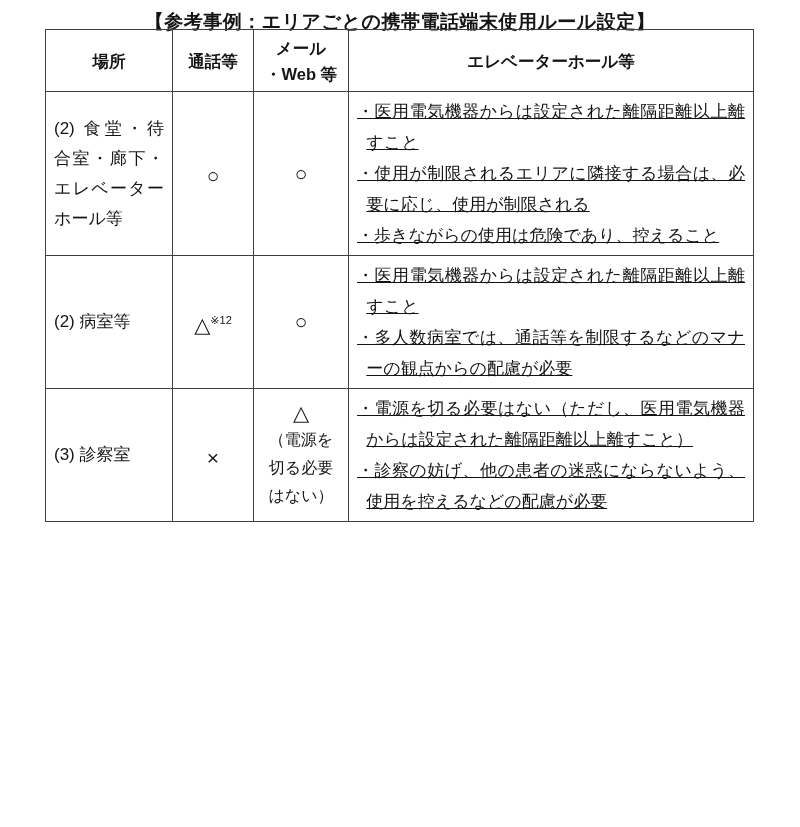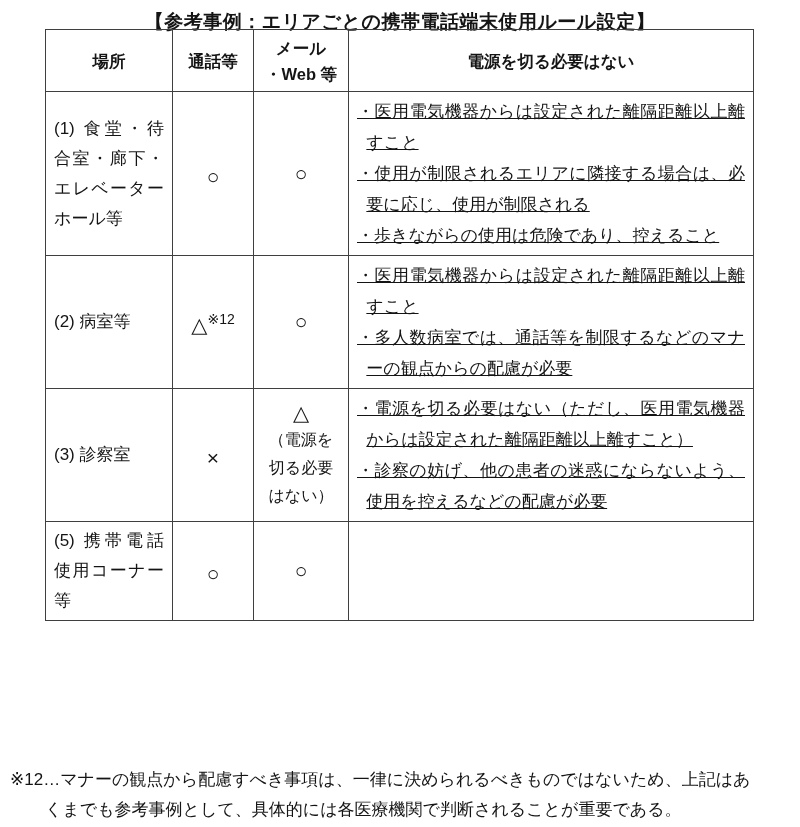--- a/index.html
+++ b/index.html
@@ -42,21 +42,21 @@
     font-size:17px; line-height:30px;
     text-align:justify;
     padding:8px 10px;
   }
   td.sym-cell {
     text-align:center;
     font-size:21px;
     line-height:26px;
   }
   td.sym-cell sup {
-    font-size:14px;
+    font-size:11px;
     vertical-align:super;
     letter-spacing:0;
   }
   .sym-note {
     font-size:16px; line-height:28px;
     white-space:pre-line;
     text-align:center;
     margin-top:0;
   }
   .sym-note:empty { display:none; }
@@ -89,25 +89,25 @@
         <col class="c-mail">
         <col class="c-notes">
     </colgroup>
 
     <tbody>
         <tr style="height:62px;">
       <th class="hdr">場所</th>
       <th class="hdr">通話等</th>
       <th class="hdr pre">メール
 ・Web 等</th>
-      <th class="hdr">電源を切る必要はない</th>
+      <th class="hdr">エレベーターホール等</th>
     </tr>
 
     <tr style="height:156px;">
-      <td class="place-cell">(1) 食堂・待合室・廊下・エレベーターホール等</td>
+      <td class="place-cell">(2) 食堂・待合室・廊下・エレベーターホール等</td>
       <td class="sym-cell"><span>○</span><sup></sup></td>
       <td class="sym-cell"><span>○</span></td>
       <td class="notes-cell">
         <p>・医用電気機器からは設定された離隔距離以上離すこと</p>
         <p>・使用が制限されるエリアに隣接する場合は、必要に応じ、使用が制限される</p>
         <p>・歩きながらの使用は危険であり、控えること</p>
       </td>
     </tr>
 
     <tr style="height:125px;">
@@ -126,27 +126,17 @@
       <td class="sym-cell"><span>△</span><div class="sym-note">（電源を
 切る必要
 はない）</div></td>
       <td class="notes-cell">
         <p>・電源を切る必要はない（ただし、医用電気機器からは設定された離隔距離以上離すこと）</p>
         <p>・診察の妨げ、他の患者の迷惑にならないよう、使用を控えるなどの配慮が必要</p>
       </td>
     </tr>
 
 
-    <tr style="height:91px;">
-      <td class="place-cell">(5) 携帯電話使用コーナー等</td>
-      <td class="sym-cell"><span>○</span><sup></sup></td>
-      <td class="sym-cell"><span>○</span></td>
-      <td class="notes-cell"></td>
-    </tr>
   </tbody>
     </table>
 
-  <div class="footnote">
-    <div class="line1">※12…マナーの観点から配慮すべき事項は、一律に決められるべきものではないため、上記はあ</div>
-    <div class="line2">くまでも参考事例として、具体的には各医療機関で判断されることが重要である。</div>
-  </div>
 
 </div>
 
 </body></html>

